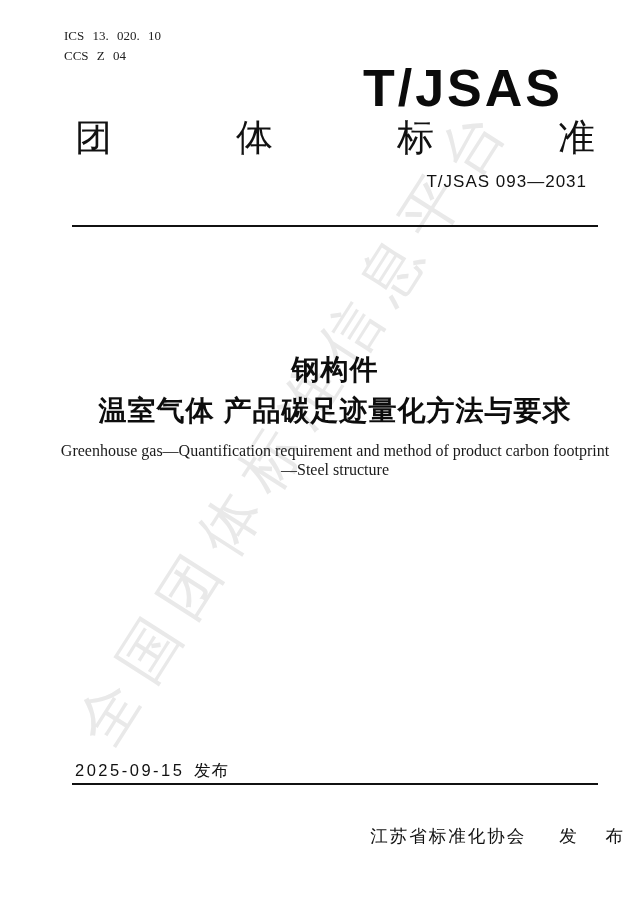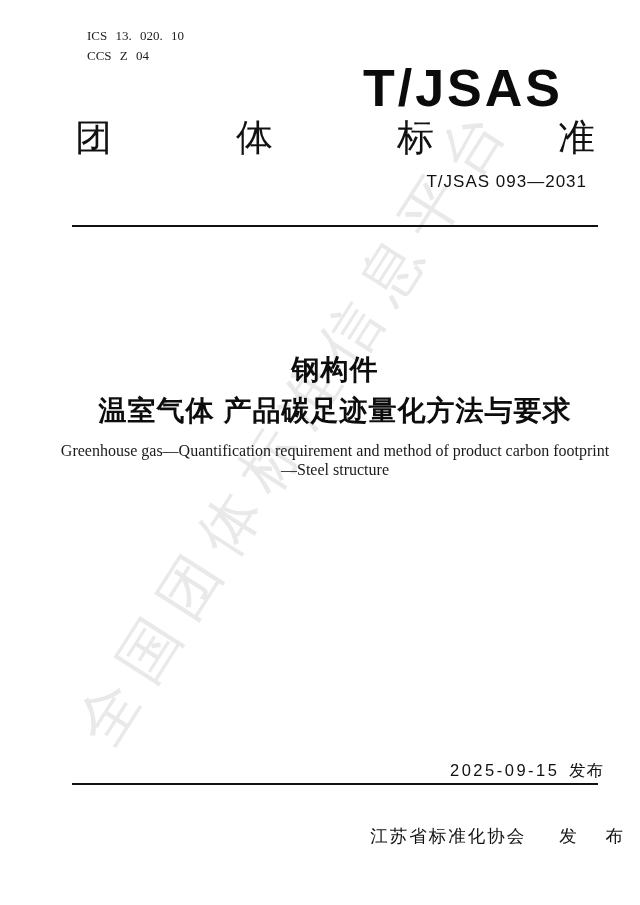--- a/index.html
+++ b/index.html
@@ -19,21 +19,21 @@
     transform-origin:center center;
     white-space:nowrap;
     font-size:60px;
     letter-spacing:15px;
     color:#e9e9e9;
     z-index:0;
     user-select:none;
   }
   .content{position:relative;z-index:1;}
   .codes{
-    position:absolute;left:87px;top:26px;
+    position:absolute;left:64px;top:26px;
     font-family:"Liberation Serif",serif;
     font-size:13px;line-height:20px;
     word-spacing:5px;
     color:#222;
   }
   .logo{
     position:absolute;top:62px;right:77px;
     font-family:Liberation Sans, sans-serif;
     font-weight:700;
     font-size:52px;line-height:52px;
@@ -58,21 +58,21 @@
   .title-en{
     position:absolute;left:15px;top:441px;width:640px;
     text-align:center;
     font-family:"Liberation Serif",serif;
     font-size:16px;line-height:19px;
     color:#1a1a1a;
     white-space:nowrap;
   }
   .dates{
     position:absolute;left:75px;top:761px;width:529px;
-    display:flex;justify-content:flex-end;
+    display:flex;justify-content:flex-start;
     font-size:16.5px;line-height:18px;
     color:#111;
   }
   .date-num{letter-spacing:2.5px;}
   .date-label{margin-left:5px;letter-spacing:1px;}
   .publisher{
     position:absolute;left:35px;top:824px;width:600px;
     text-align:right;
     font-size:17.5px;
     letter-spacing:2px;

